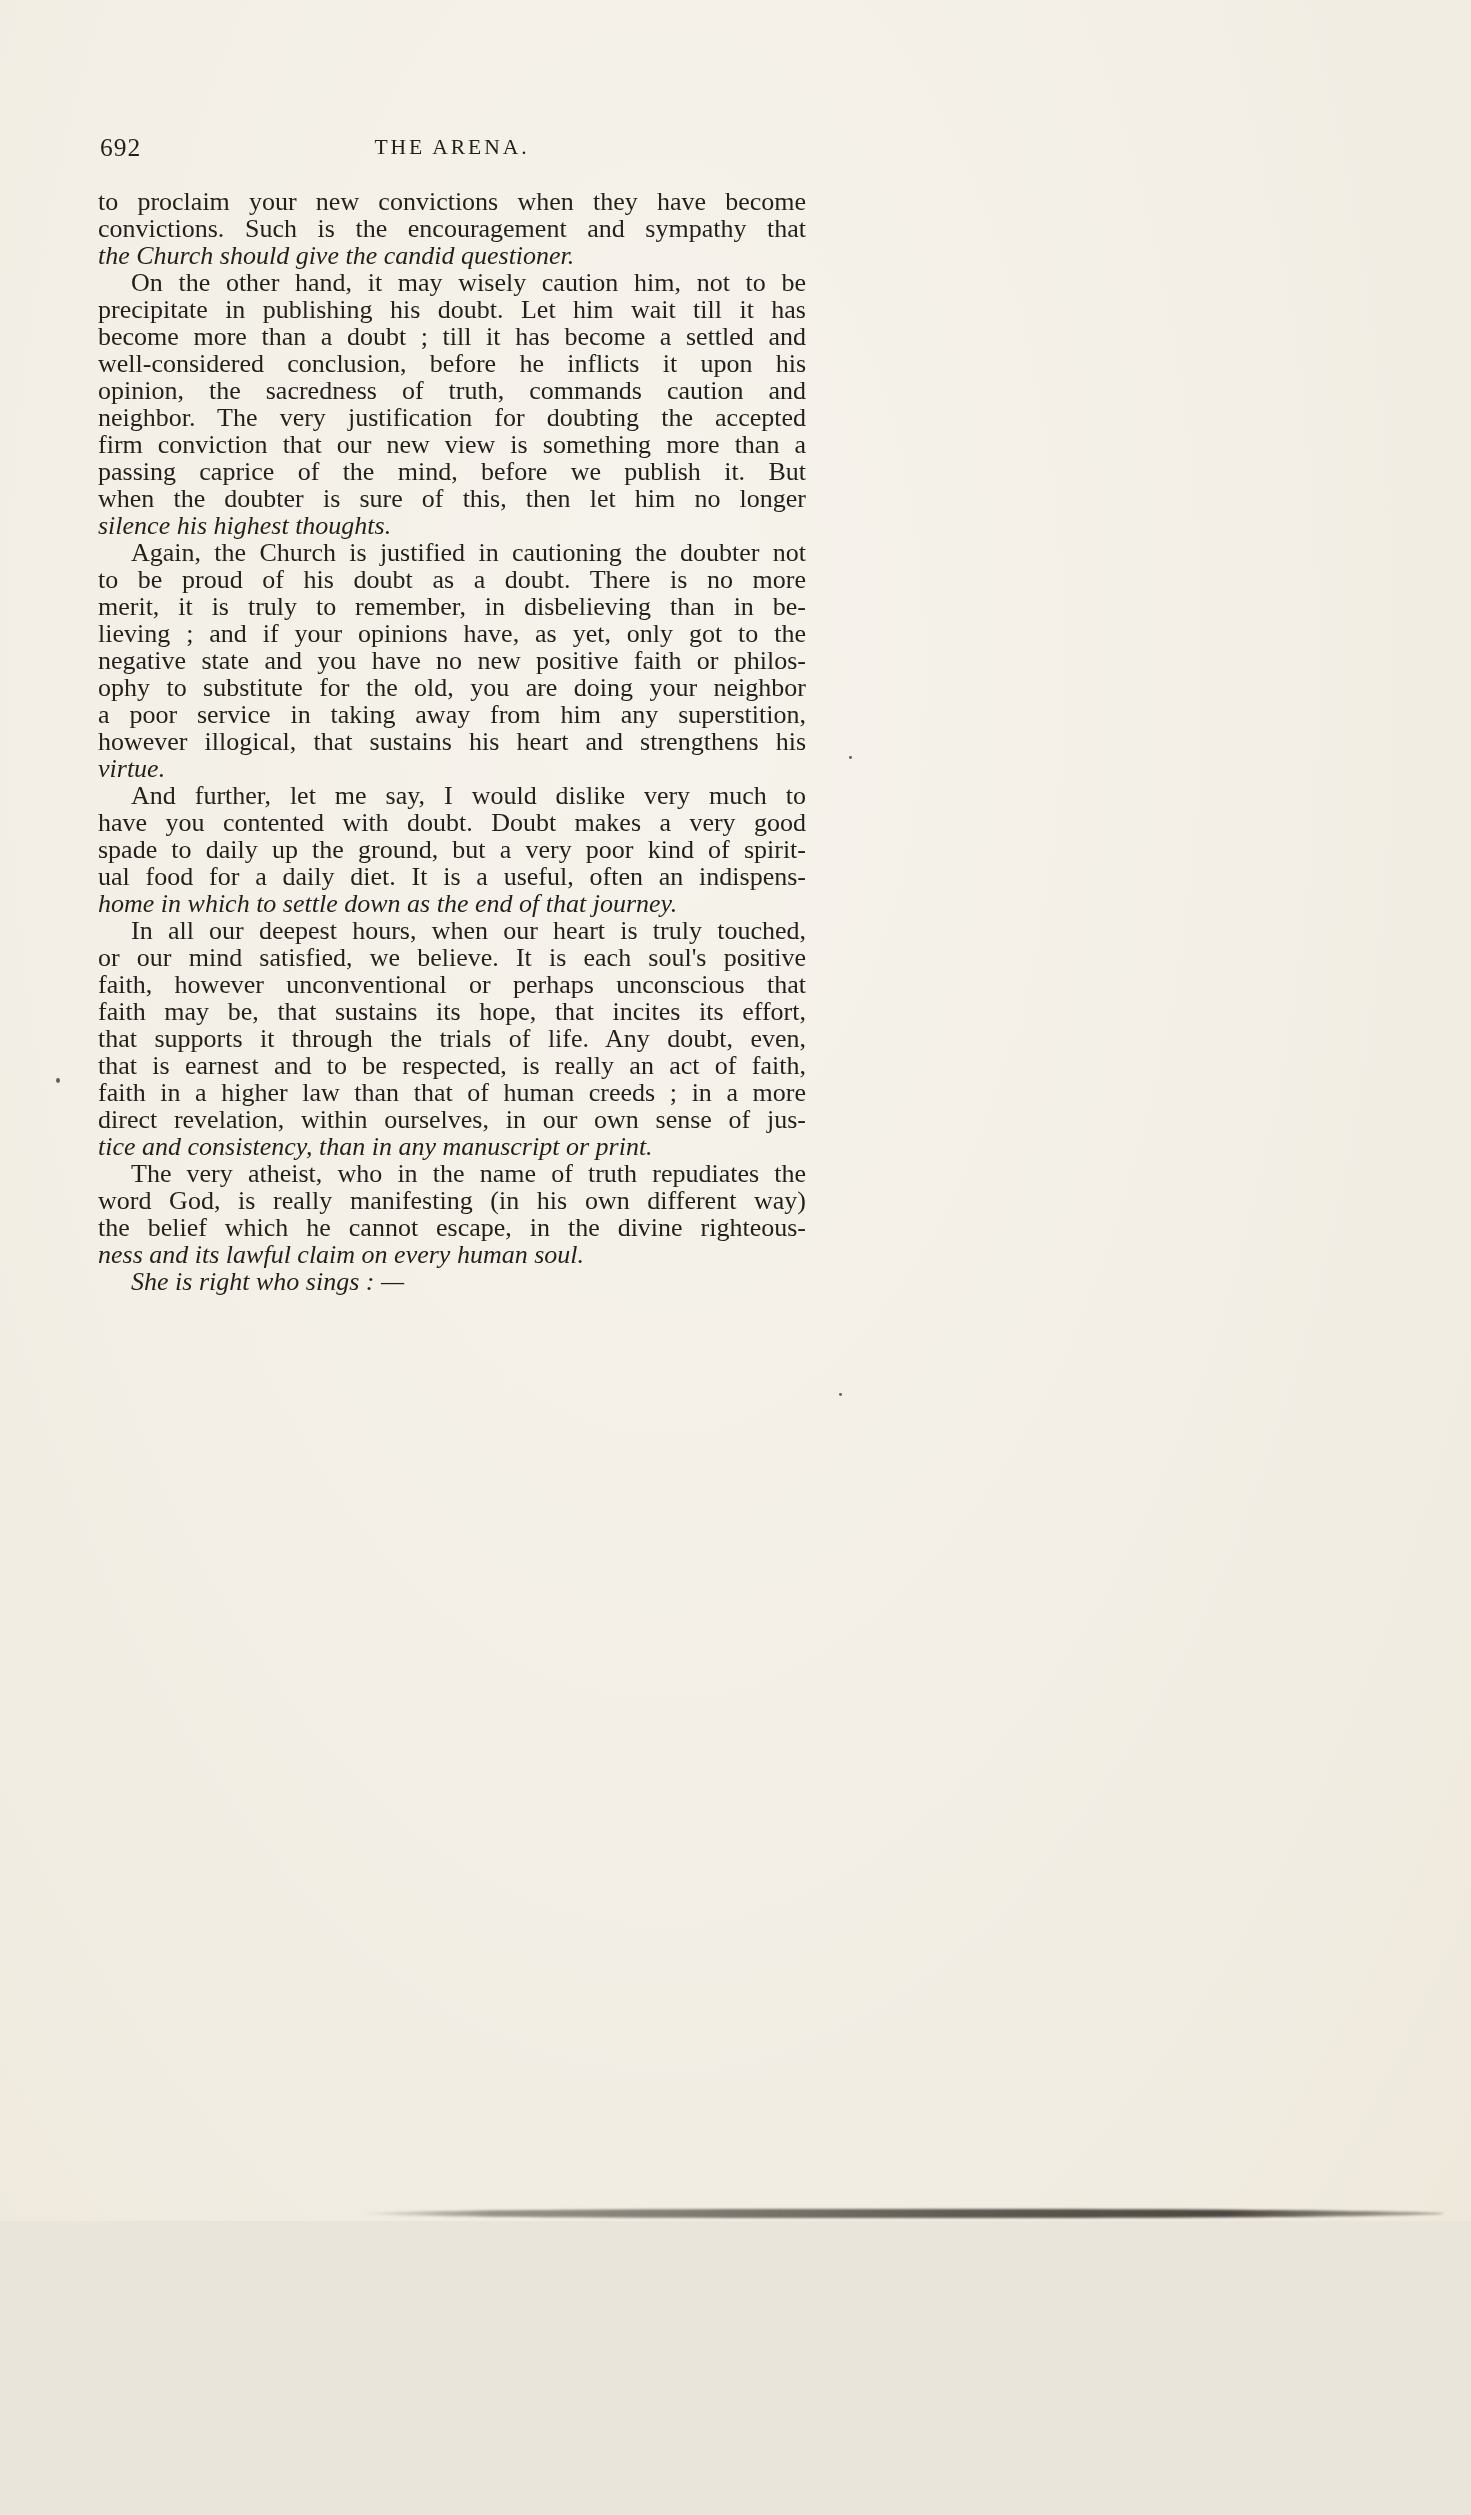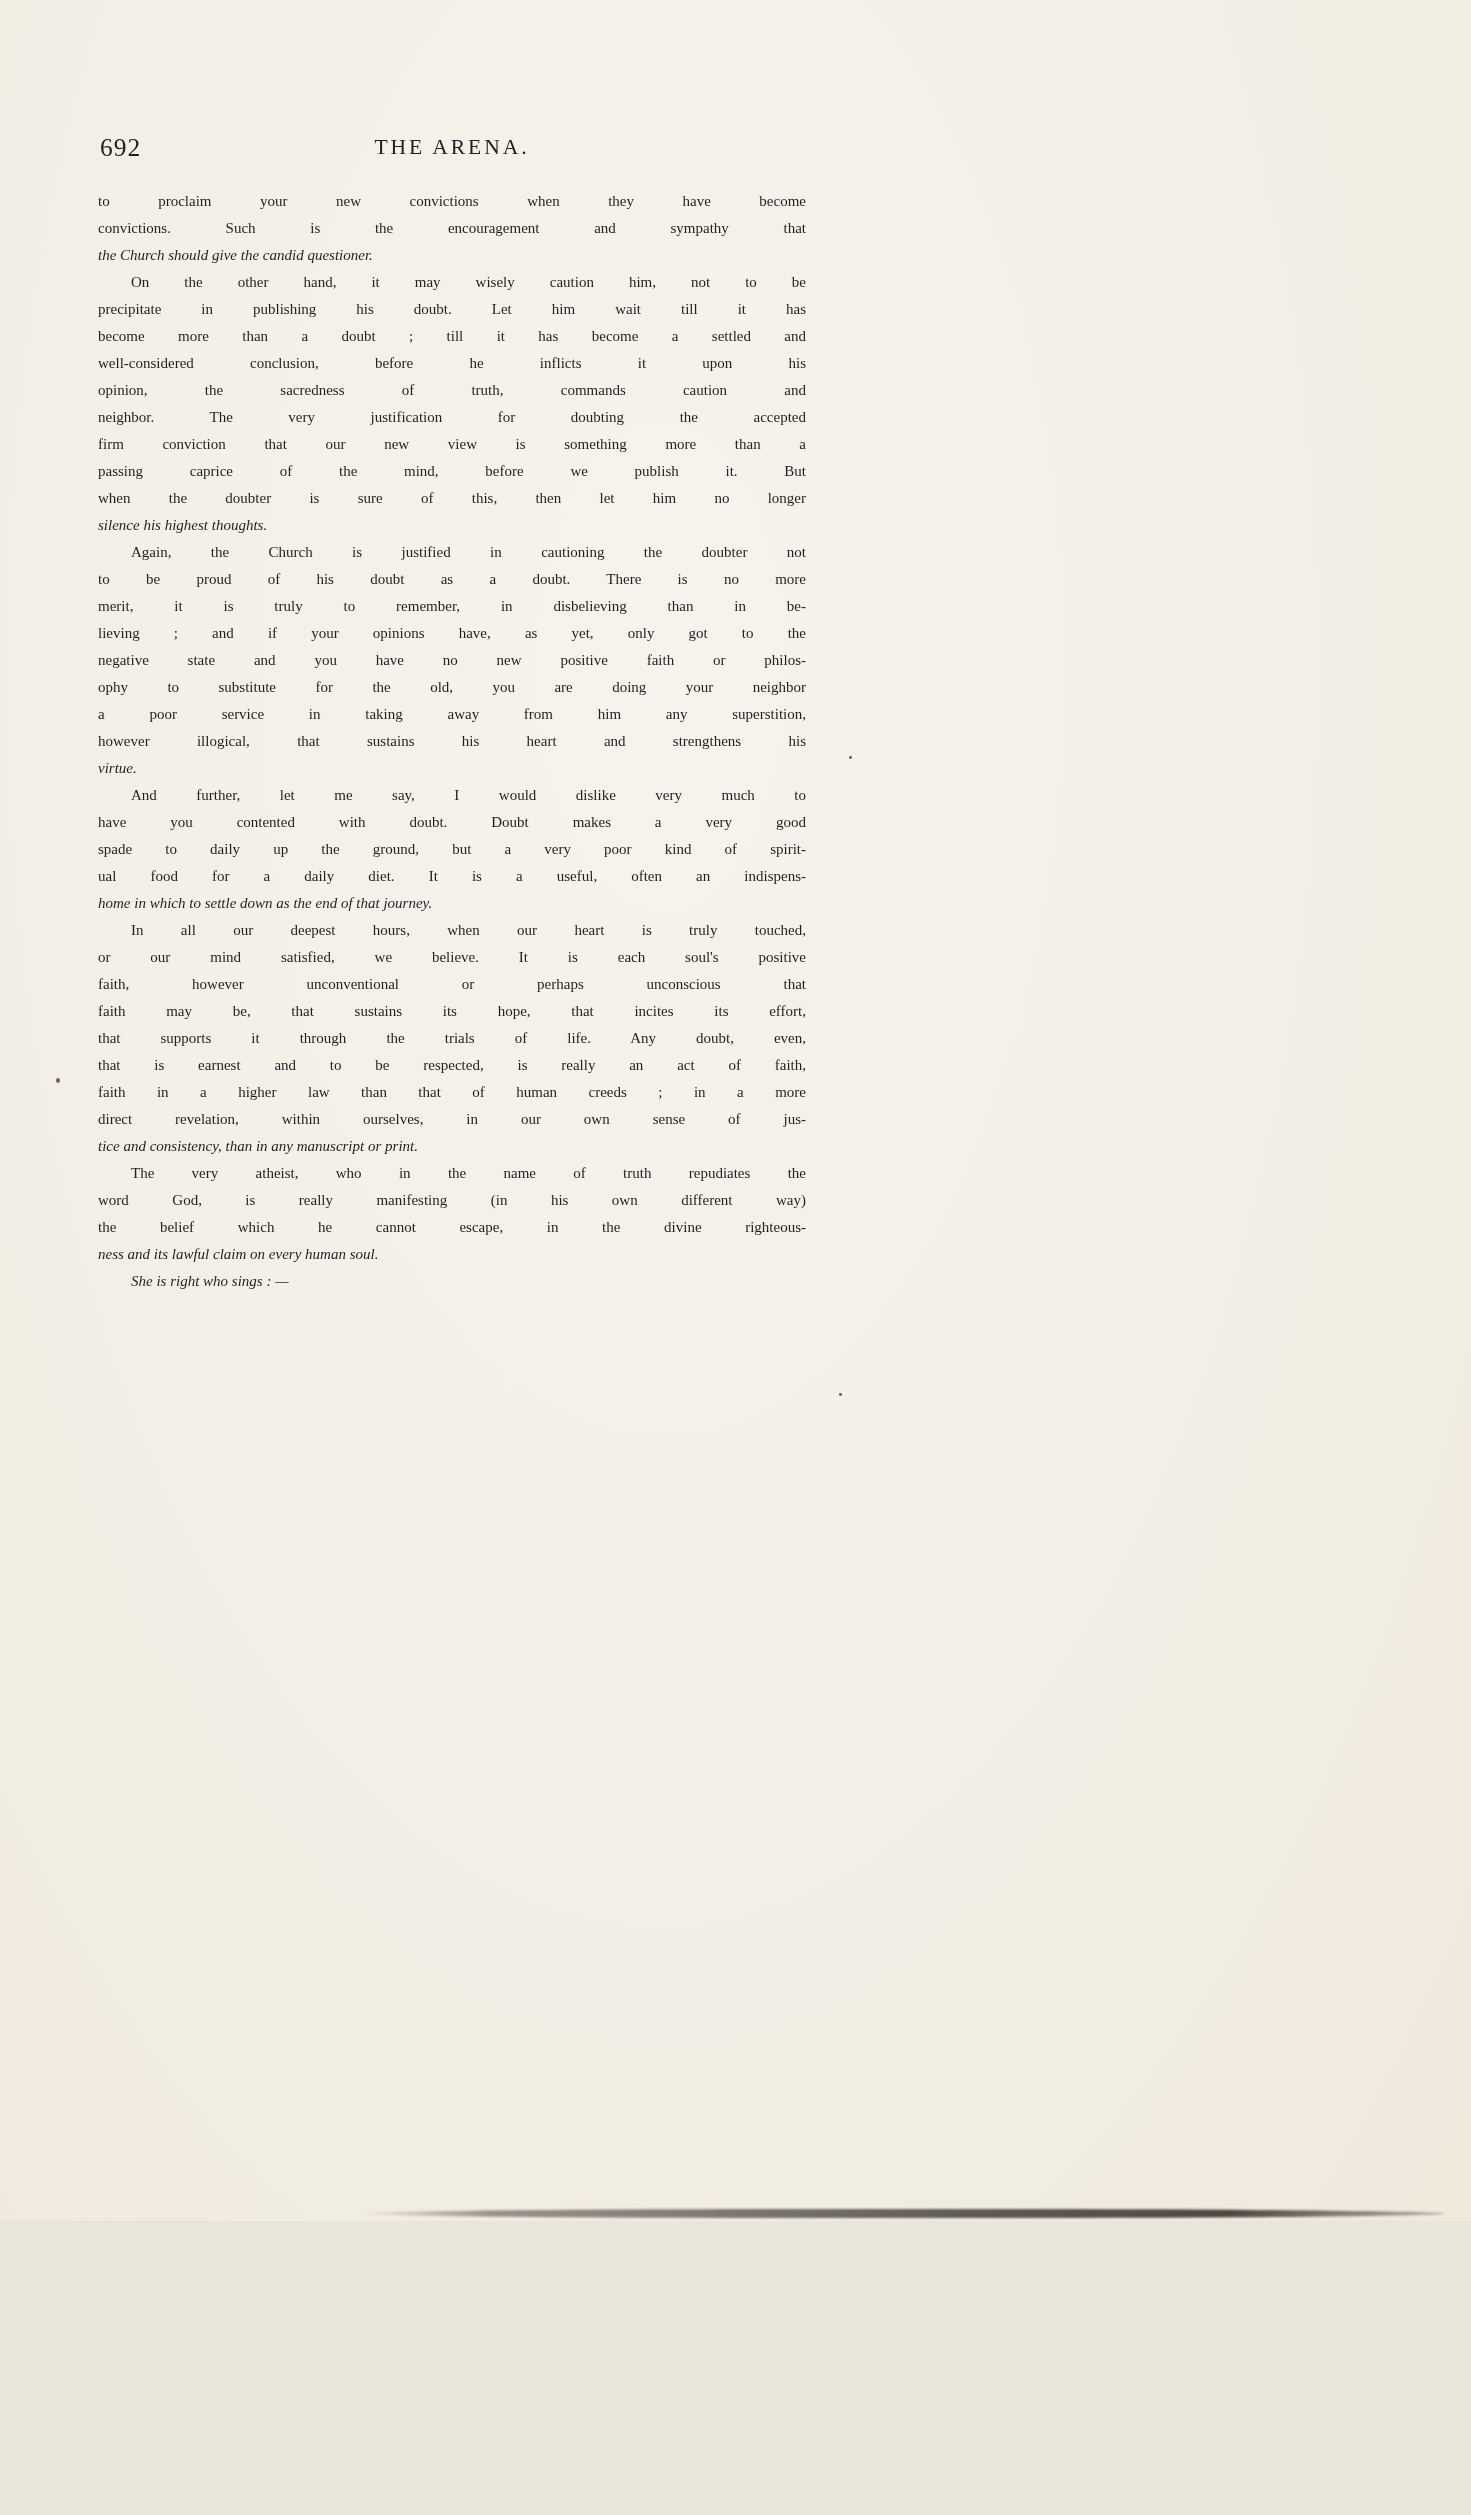--- a/index.html
+++ b/index.html
@@ -42,21 +42,21 @@
     font-size: 21.6px;
     letter-spacing: 2.9px;
     padding-top: 2px;
   }
   
   .body-block {
     position: absolute;
     left: 98px;
     top: 188px;
     width: 708px;
-    font-size: 15px;
+    font-size: 26px;
     line-height: 27px;
   }
   .paragraph { margin: 0; }
   .line {
     text-align: justify;
     text-align-last: justify;
   }
   .line.last {
     text-align-last: left;
     font-style: italic;

